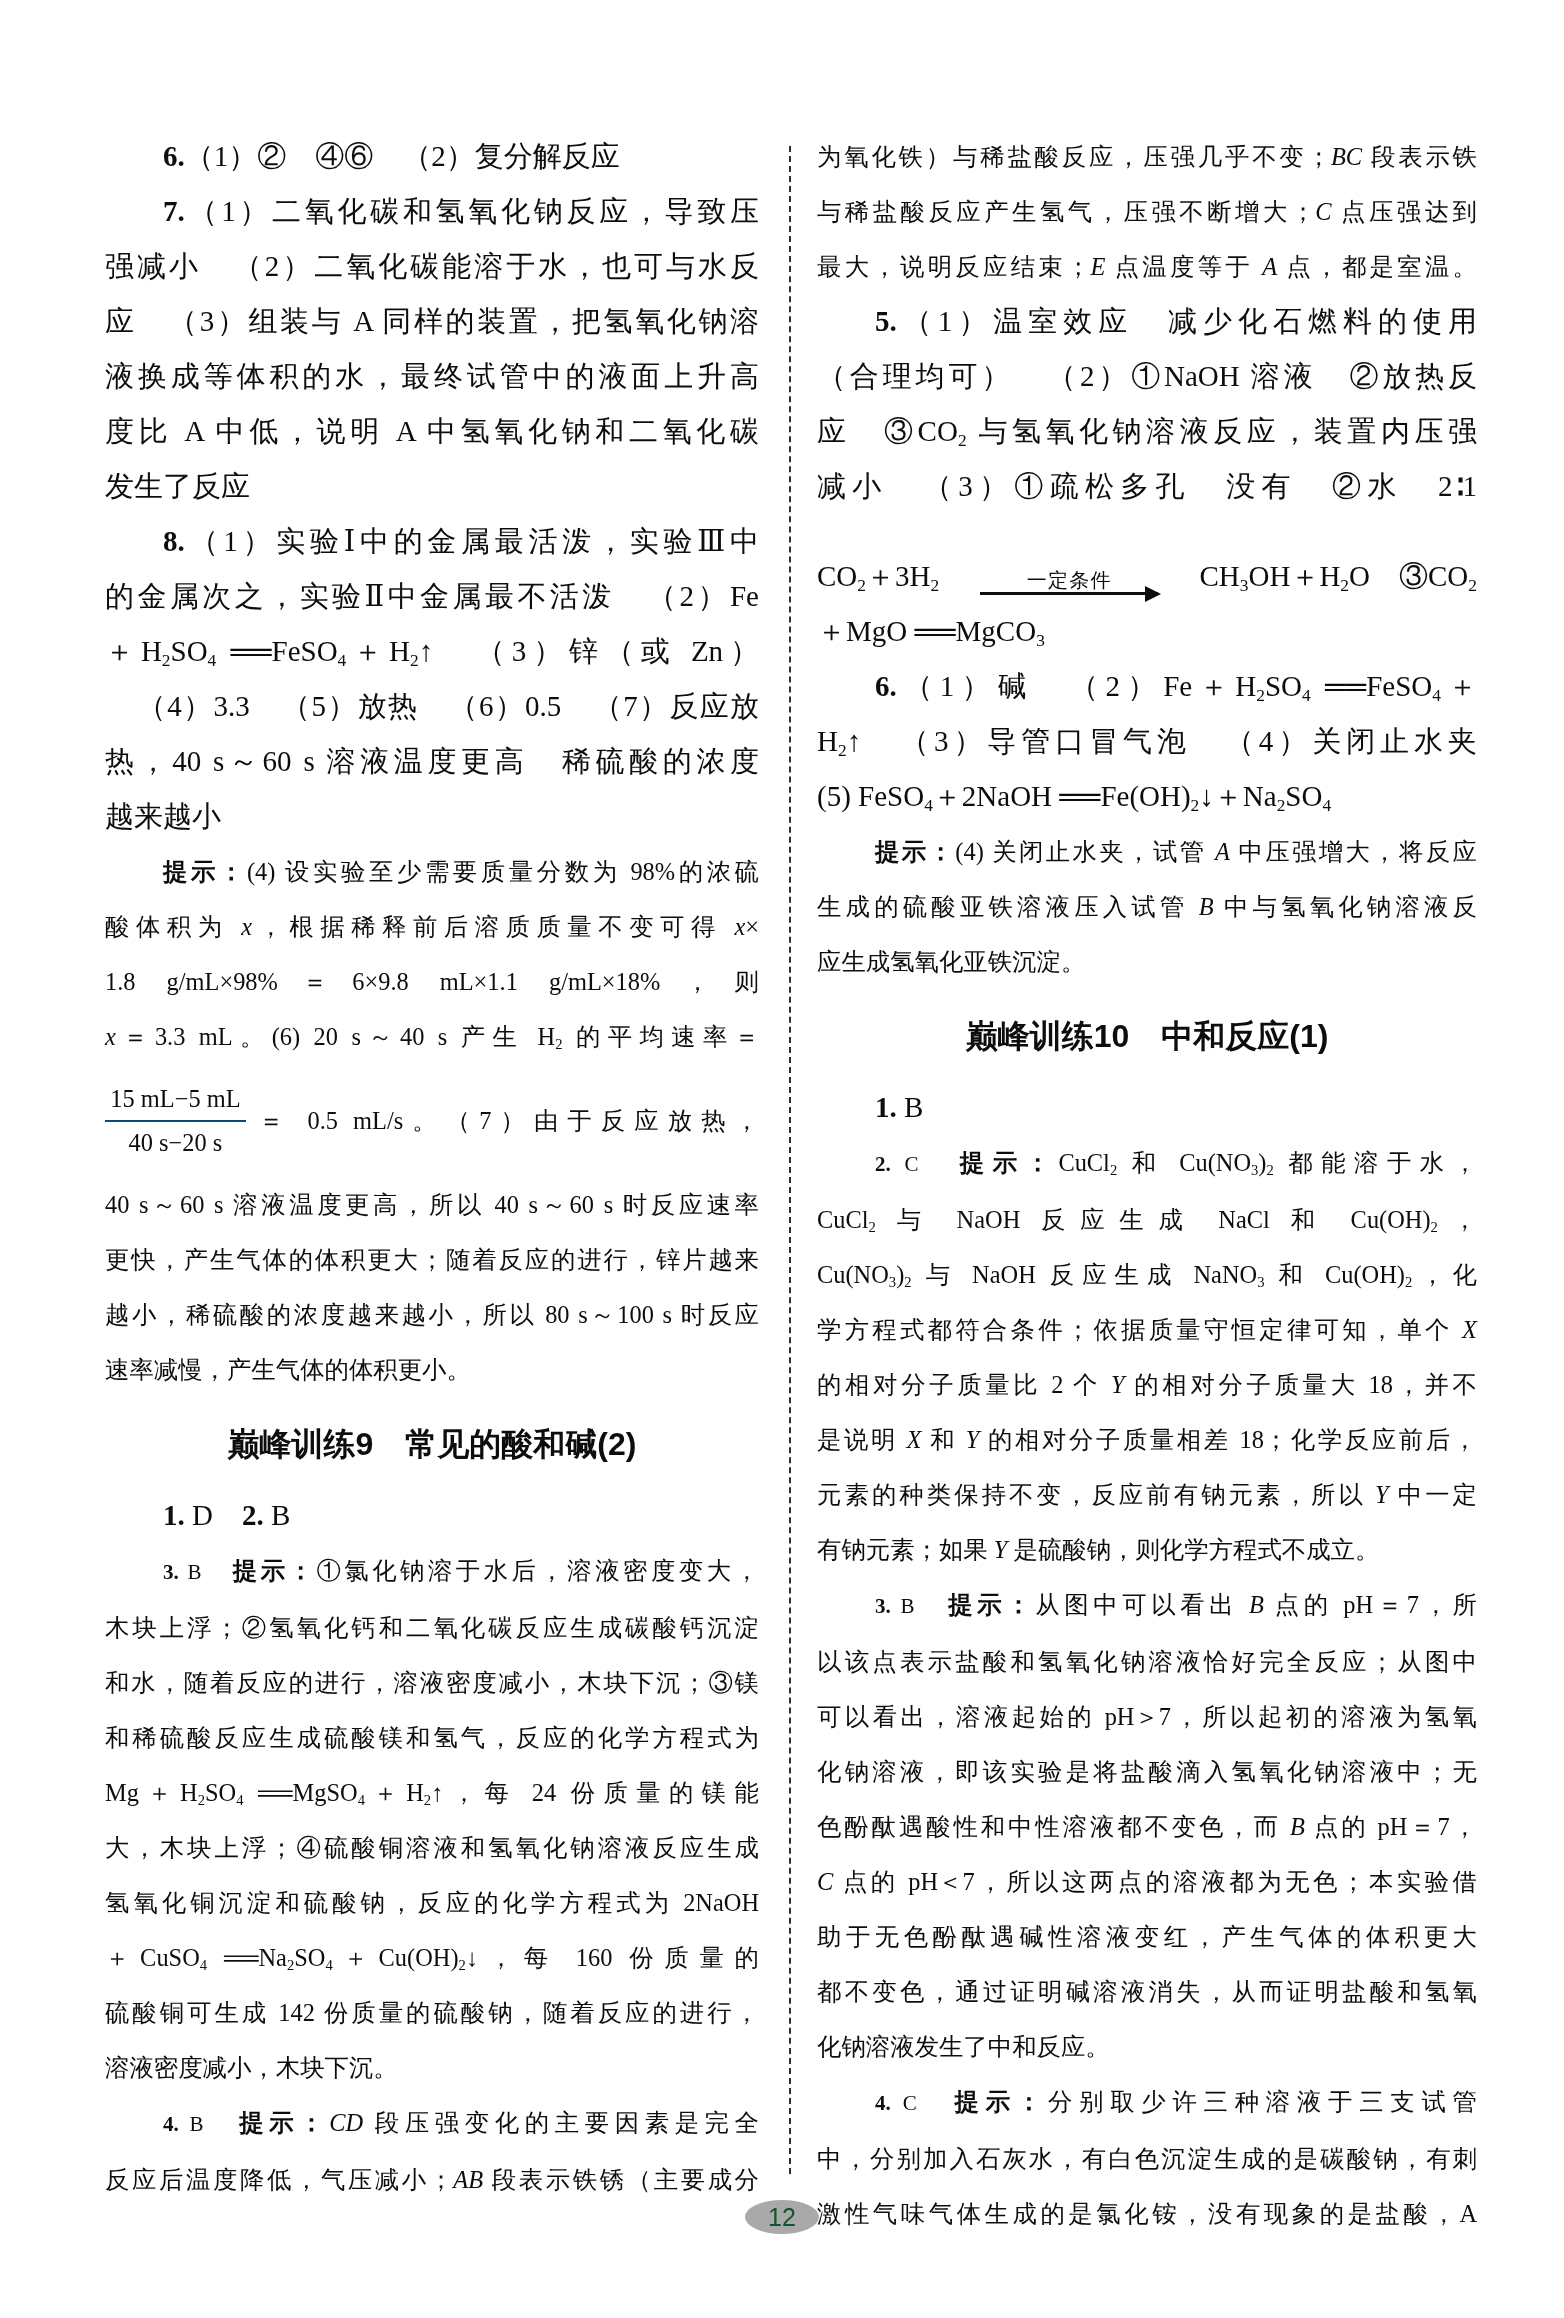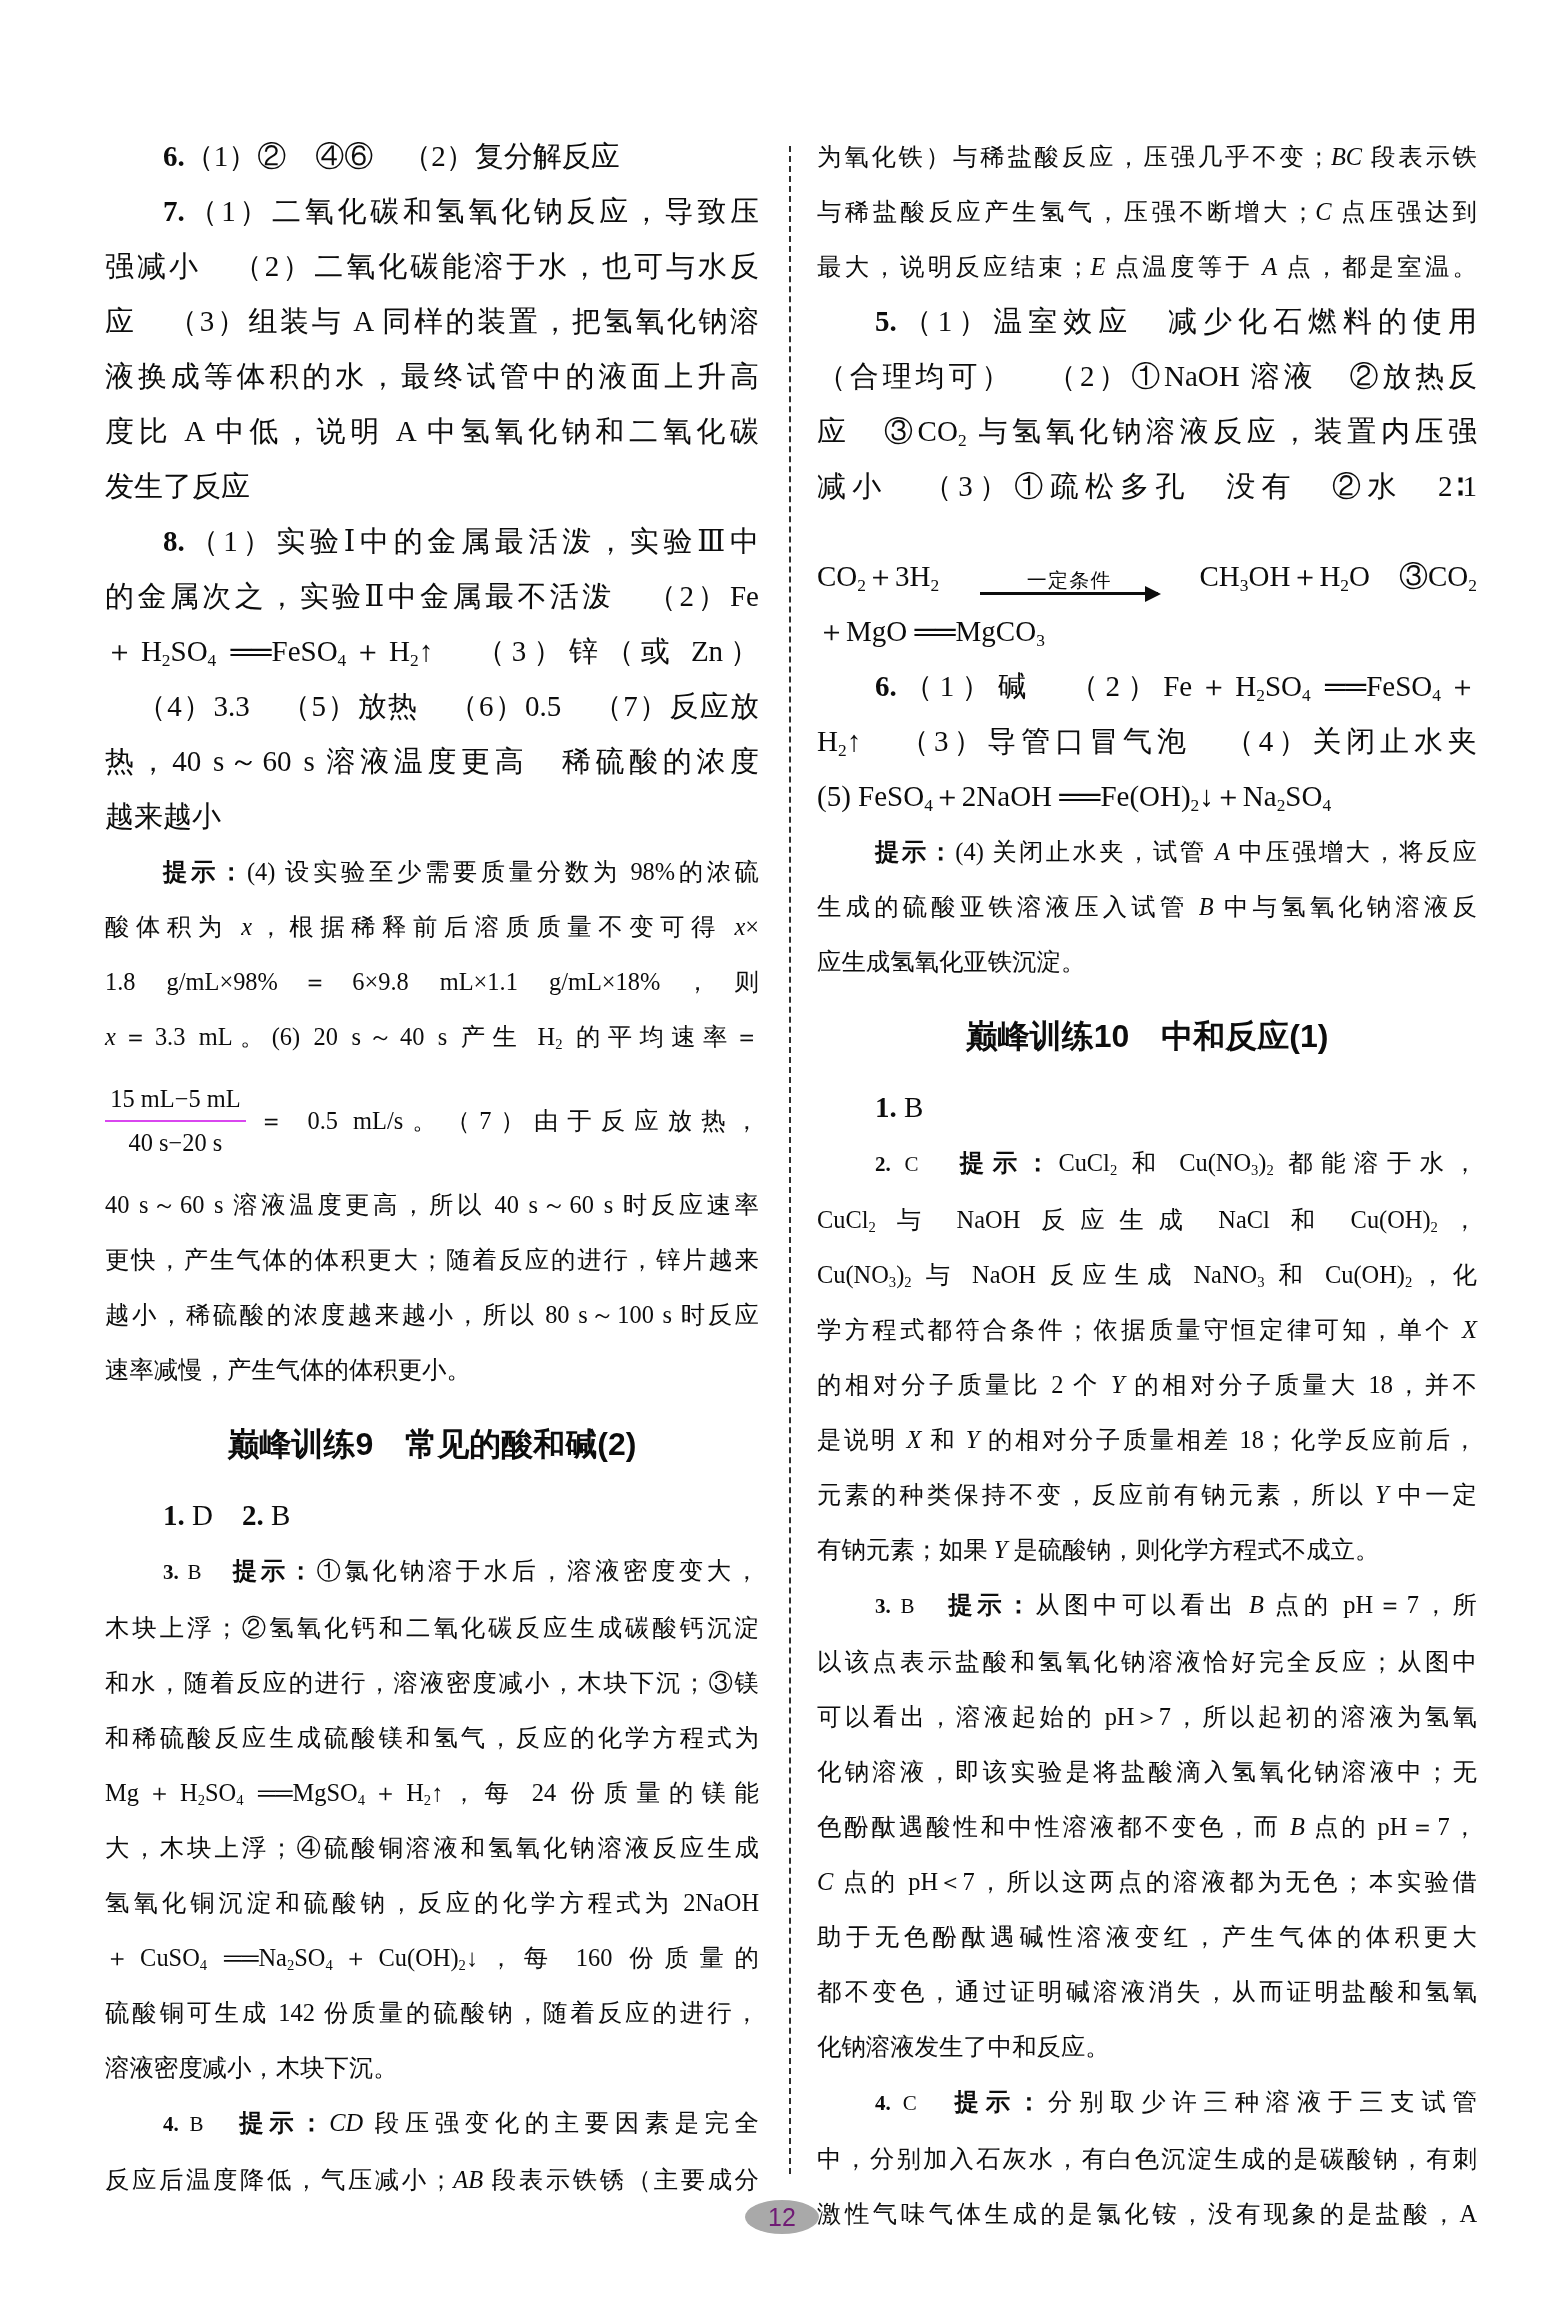--- a/index.html
+++ b/index.html
@@ -31,21 +31,21 @@
   }
 
   b{font-weight:700;}
   i{font-style:italic;}
   sub{font-size:60%;line-height:0;position:relative;top:0.28em;vertical-align:baseline;}
   .big{font-size:21px;}
 
   
   .fline{display:flex;align-items:center;height:113px;font-size:24.4px;}
   .fwrap{display:inline-flex;flex-direction:column;align-items:center;margin-right:13px;flex:0 0 auto;}
-  .fnum{display:block;line-height:41px;padding:0 5.3px 1.3px 5.3px;border-bottom:2px solid #d946ef;}
+  .fnum{display:block;line-height:41px;padding:0 5.3px 1.3px 5.3px;border-bottom:2px solid #0c4a6e;}
   .fden{display:block;line-height:41px;padding:0 5.3px;}
   .frest{flex:1 1 auto;text-align:justify;text-align-last:justify;}
 
   
   .aline{display:flex;align-items:flex-end;justify-content:space-between;height:90px;font-size:29px;}
   .arr{display:inline-flex;flex-direction:column;align-items:center;flex:0 0 auto;margin:0 4px;}
   .cond{font-size:20px;line-height:24px;letter-spacing:1.3px;}
   .shaft{position:relative;width:178px;height:2.6px;background:#0d0d0d;margin-bottom:9.2px;}
   .shaft:after{
     content:"";position:absolute;right:-2.6px;top:50%;transform:translateY(-50%);
@@ -54,21 +54,21 @@
 
   .divider{
     position:absolute;left:789px;top:146px;height:2028px;width:0;
     border-left:2px dashed #2e2e2e;
   }
   .badge{
     position:absolute;left:745px;top:2200px;width:74px;height:34px;
     background:#a9a9a9;border-radius:50%;
     display:flex;align-items:center;justify-content:center;
     font-family:"Liberation Sans","DejaVu Sans",sans-serif;
-    font-size:25px;color:#701a75;
+    font-size:25px;color:#14532d;
   }
 </style>
 </head>
 <body>
 
 <div class="page">
   <div class="col col-left" id="col-left">
       <div class="line ans l ind2"><b>6.</b>（1）②　④⑥　（2）复分解反应</div>
       <div class="line ans j ind2"><b>7.</b>（1）二氧化碳和氢氧化钠反应，导致压</div>
       <div class="line ans j">强减小　（2）二氧化碳能溶于水，也可与水反</div>

